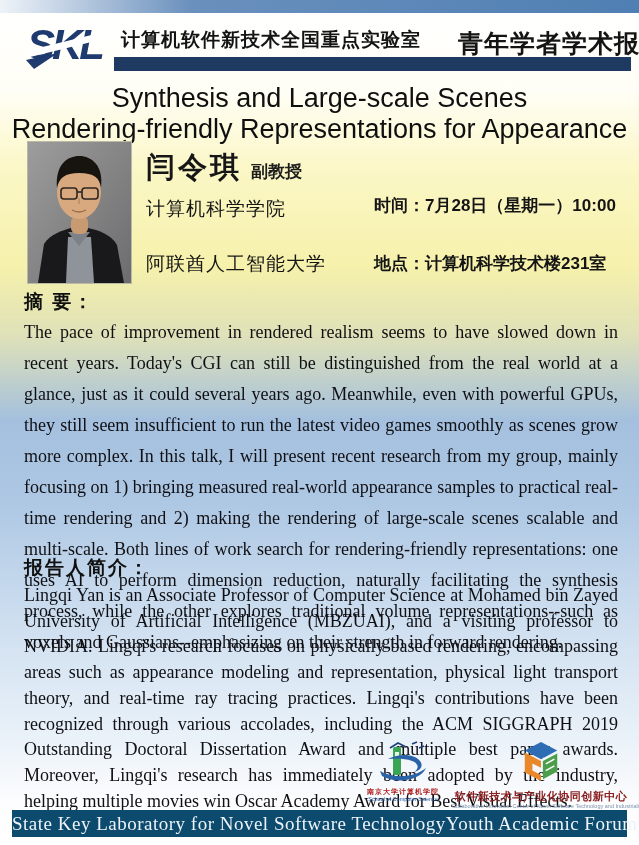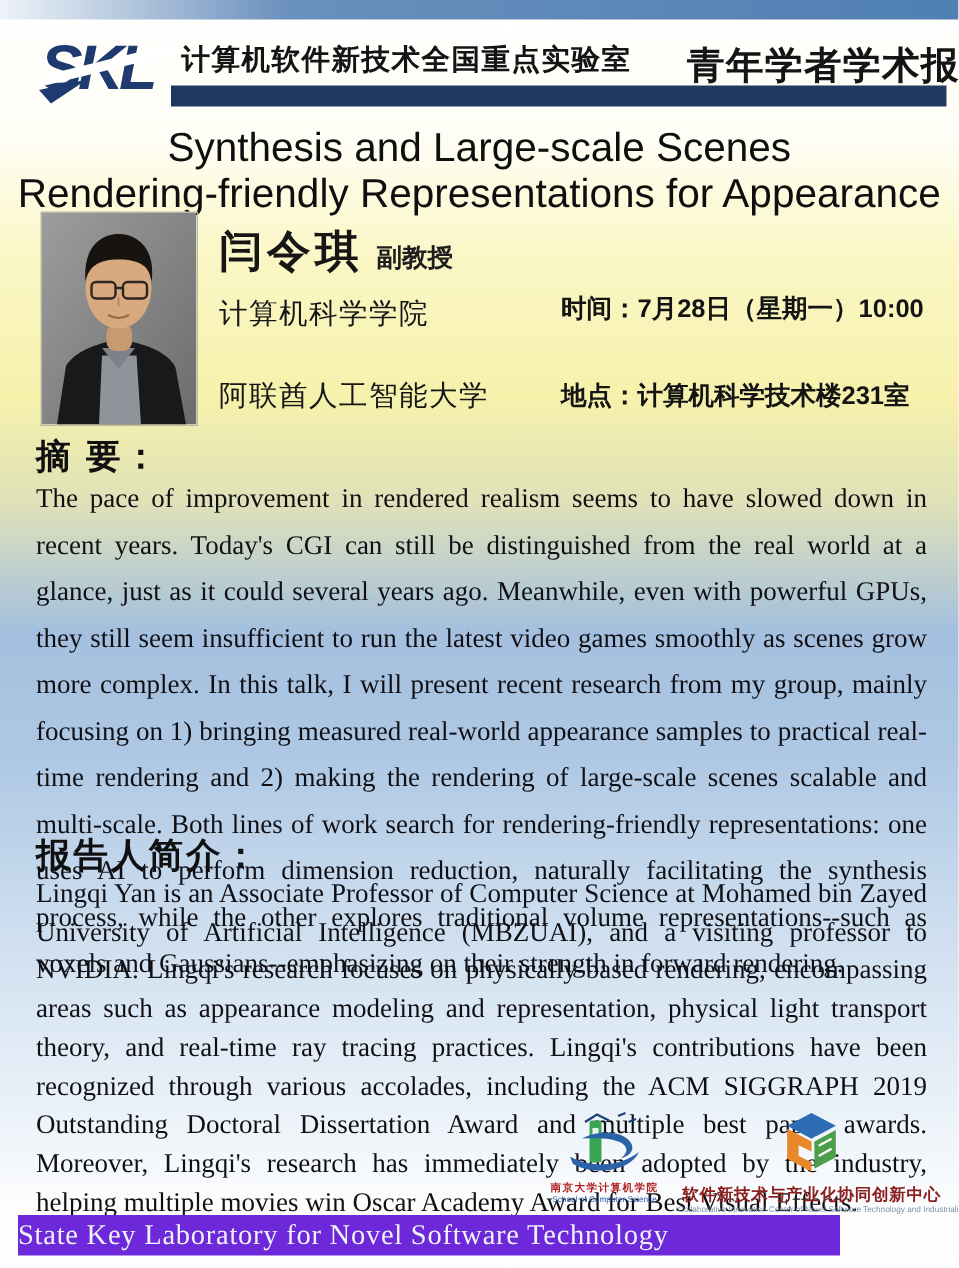--- a/index.html
+++ b/index.html
@@ -59,21 +59,21 @@
   .spk-name {
     font-family: "Liberation Serif", serif;
     font-size: 29px; font-weight: 600; color: #161616; letter-spacing: 3px;
   }
   .spk-title { font-size: 17px; font-weight: 600; color: #1d1d1d; margin-left: 9px; margin-top: 15px; }
   .spk-aff1 { left: 146px; top: 196px; font-size: 19px; font-weight: 500; color: #161616; letter-spacing: 1px; text-align: right; }
   .spk-aff2 { left: 146px; top: 251px; font-size: 19px; font-weight: 500; color: #161616; letter-spacing: 1px; }
   .spk-time { left: 374px; top: 194px; font-size: 17px; font-weight: 600; color: #141414; white-space: nowrap; }
   .spk-loc  { left: 374px; top: 252px; font-size: 17px; font-weight: 600; color: #141414; white-space: nowrap; }
 
-  .sec-heading { font-size: 23px; font-weight: bold; color: #101010; letter-spacing: 2px; }
+  .sec-heading { font-size: 19px; font-weight: bold; color: #101010; letter-spacing: 2px; }
   .abs-heading { left: 24px; top: 289px; }
   .bio-heading { left: 24px; top: 555px; text-align: center; }
 
   .body-text {
     width: 594px;
     font-family: "Liberation Serif", serif;
     font-size: 18px; color: #101014;
     text-align: justify;
   }
   .abs-body { left: 24px; top: 317px; line-height: 31px; }
@@ -81,22 +81,22 @@
 
   .nju-logo-block { left: 358px; top: 741px; width: 90px; text-align: center; }
   .nju-cn { font-size: 7px; font-weight: bold; color: #b02020; letter-spacing: 1px; line-height: 9px; }
   .nju-en { font-size: 5.5px; color: #2a5ca8; line-height: 7px; }
 
   .cic-logo-block { left: 452px; top: 741px; width: 178px; text-align: center; }
   .cic-cn { font-size: 11px; font-weight: bold; color: #8a2020; letter-spacing: 0.5px; line-height: 14px; margin-top: 2px; white-space: nowrap; }
   .cic-en { font-size: 5.5px; color: #7a92ac; line-height: 7px; white-space: nowrap; }
 
   .footer-bar {
-    left: 12px; top: 810px; width: 548px; height: 27px;
-    background: #6d28d9;
+    left: 12px; top: 810px; width: 615px; height: 27px;
+    background: #0c4a6e;
     display: flex; align-items: center; justify-content: flex-start;
     font-family: "Liberation Serif", serif;
     font-size: 19px; color: #eef3f8; letter-spacing: 0.5px;
     white-space: nowrap;
   }
   .footer-bar .gap { display: inline-block; width: 46px; }
 </style>
 </head>
 <body>
 
@@ -191,13 +191,14 @@
     <line x1="29" y1="24" x2="38" y2="19" stroke="#ffffff" stroke-width="1.6"></line>
     <line x1="29" y1="31" x2="38" y2="26" stroke="#ffffff" stroke-width="1.6"></line>
   </svg>
   <div class="cic-cn">软件新技术与产业化协同创新中心</div>
   <div class="cic-en">Collaborative Innovation Center of Novel Software Technology and Industrialization</div>
 </div>
 
 <div class="abs footer-bar">
   <span>State Key Laboratory for Novel Software Technology</span>
   <span class="gap"></span>
+  <span>Youth  Academic Forum</span>
 </div>
 
 </body></html>

